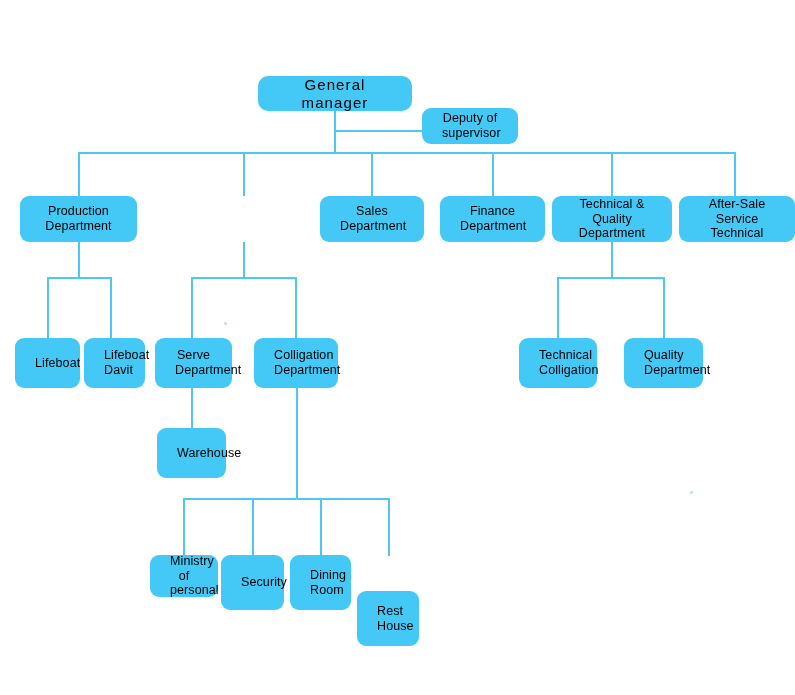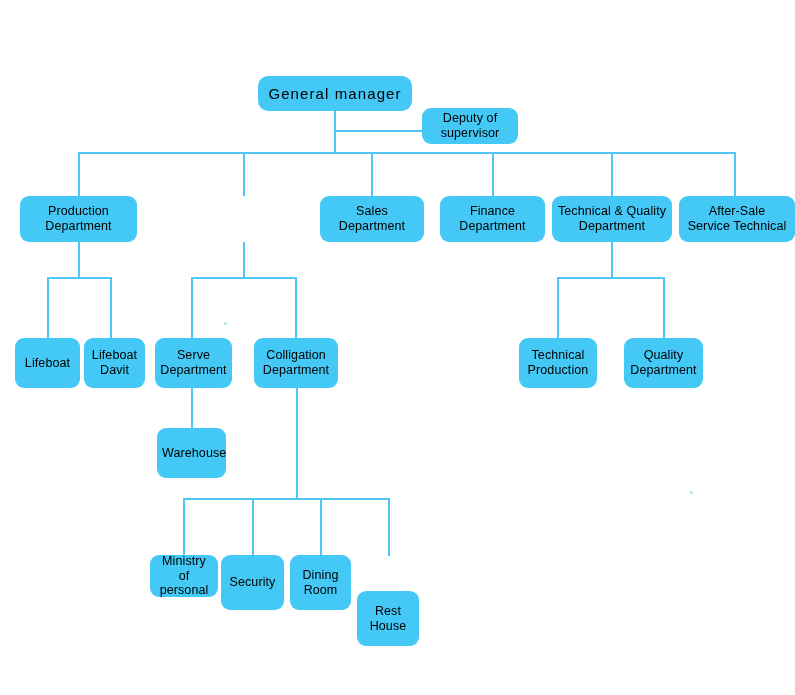--- a/index.html
+++ b/index.html
@@ -24,21 +24,21 @@
     display: flex;
     align-items: center;
     justify-content: center;
     text-align: center;
     color: #000000;
     font-family: "Liberation Sans", sans-serif;
     font-size: 12.5px;
     font-weight: 400;
     line-height: 1.18;
     letter-spacing: 0.1px;
-    padding: 2px 5px;
+    padding: 2px 20px;
     z-index: 3;
   }
   .node.title-node {
     font-size: 15px;
     letter-spacing: 1.1px;
     border-radius: 10px;
   }
   .node .label {
     display: block;
     width: 100%;
@@ -155,21 +155,21 @@
 Department</span>
   </div>
 
   <div class="node" style="left:254px; top:338px; width:84px; height:50px;">
     <span class="label">Colligation
 Department</span>
   </div>
 
   <div class="node" style="left:519px; top:338px; width:78px; height:50px;">
     <span class="label">Technical
-Production</span>
+Colligation</span>
   </div>
 
   <div class="node" style="left:624px; top:338px; width:79px; height:50px;">
     <span class="label">Quality
 Department</span>
   </div>
 
   <div class="node" style="left:157px; top:428px; width:69px; height:50px;">
     <span class="label">Warehouse</span>
   </div>

